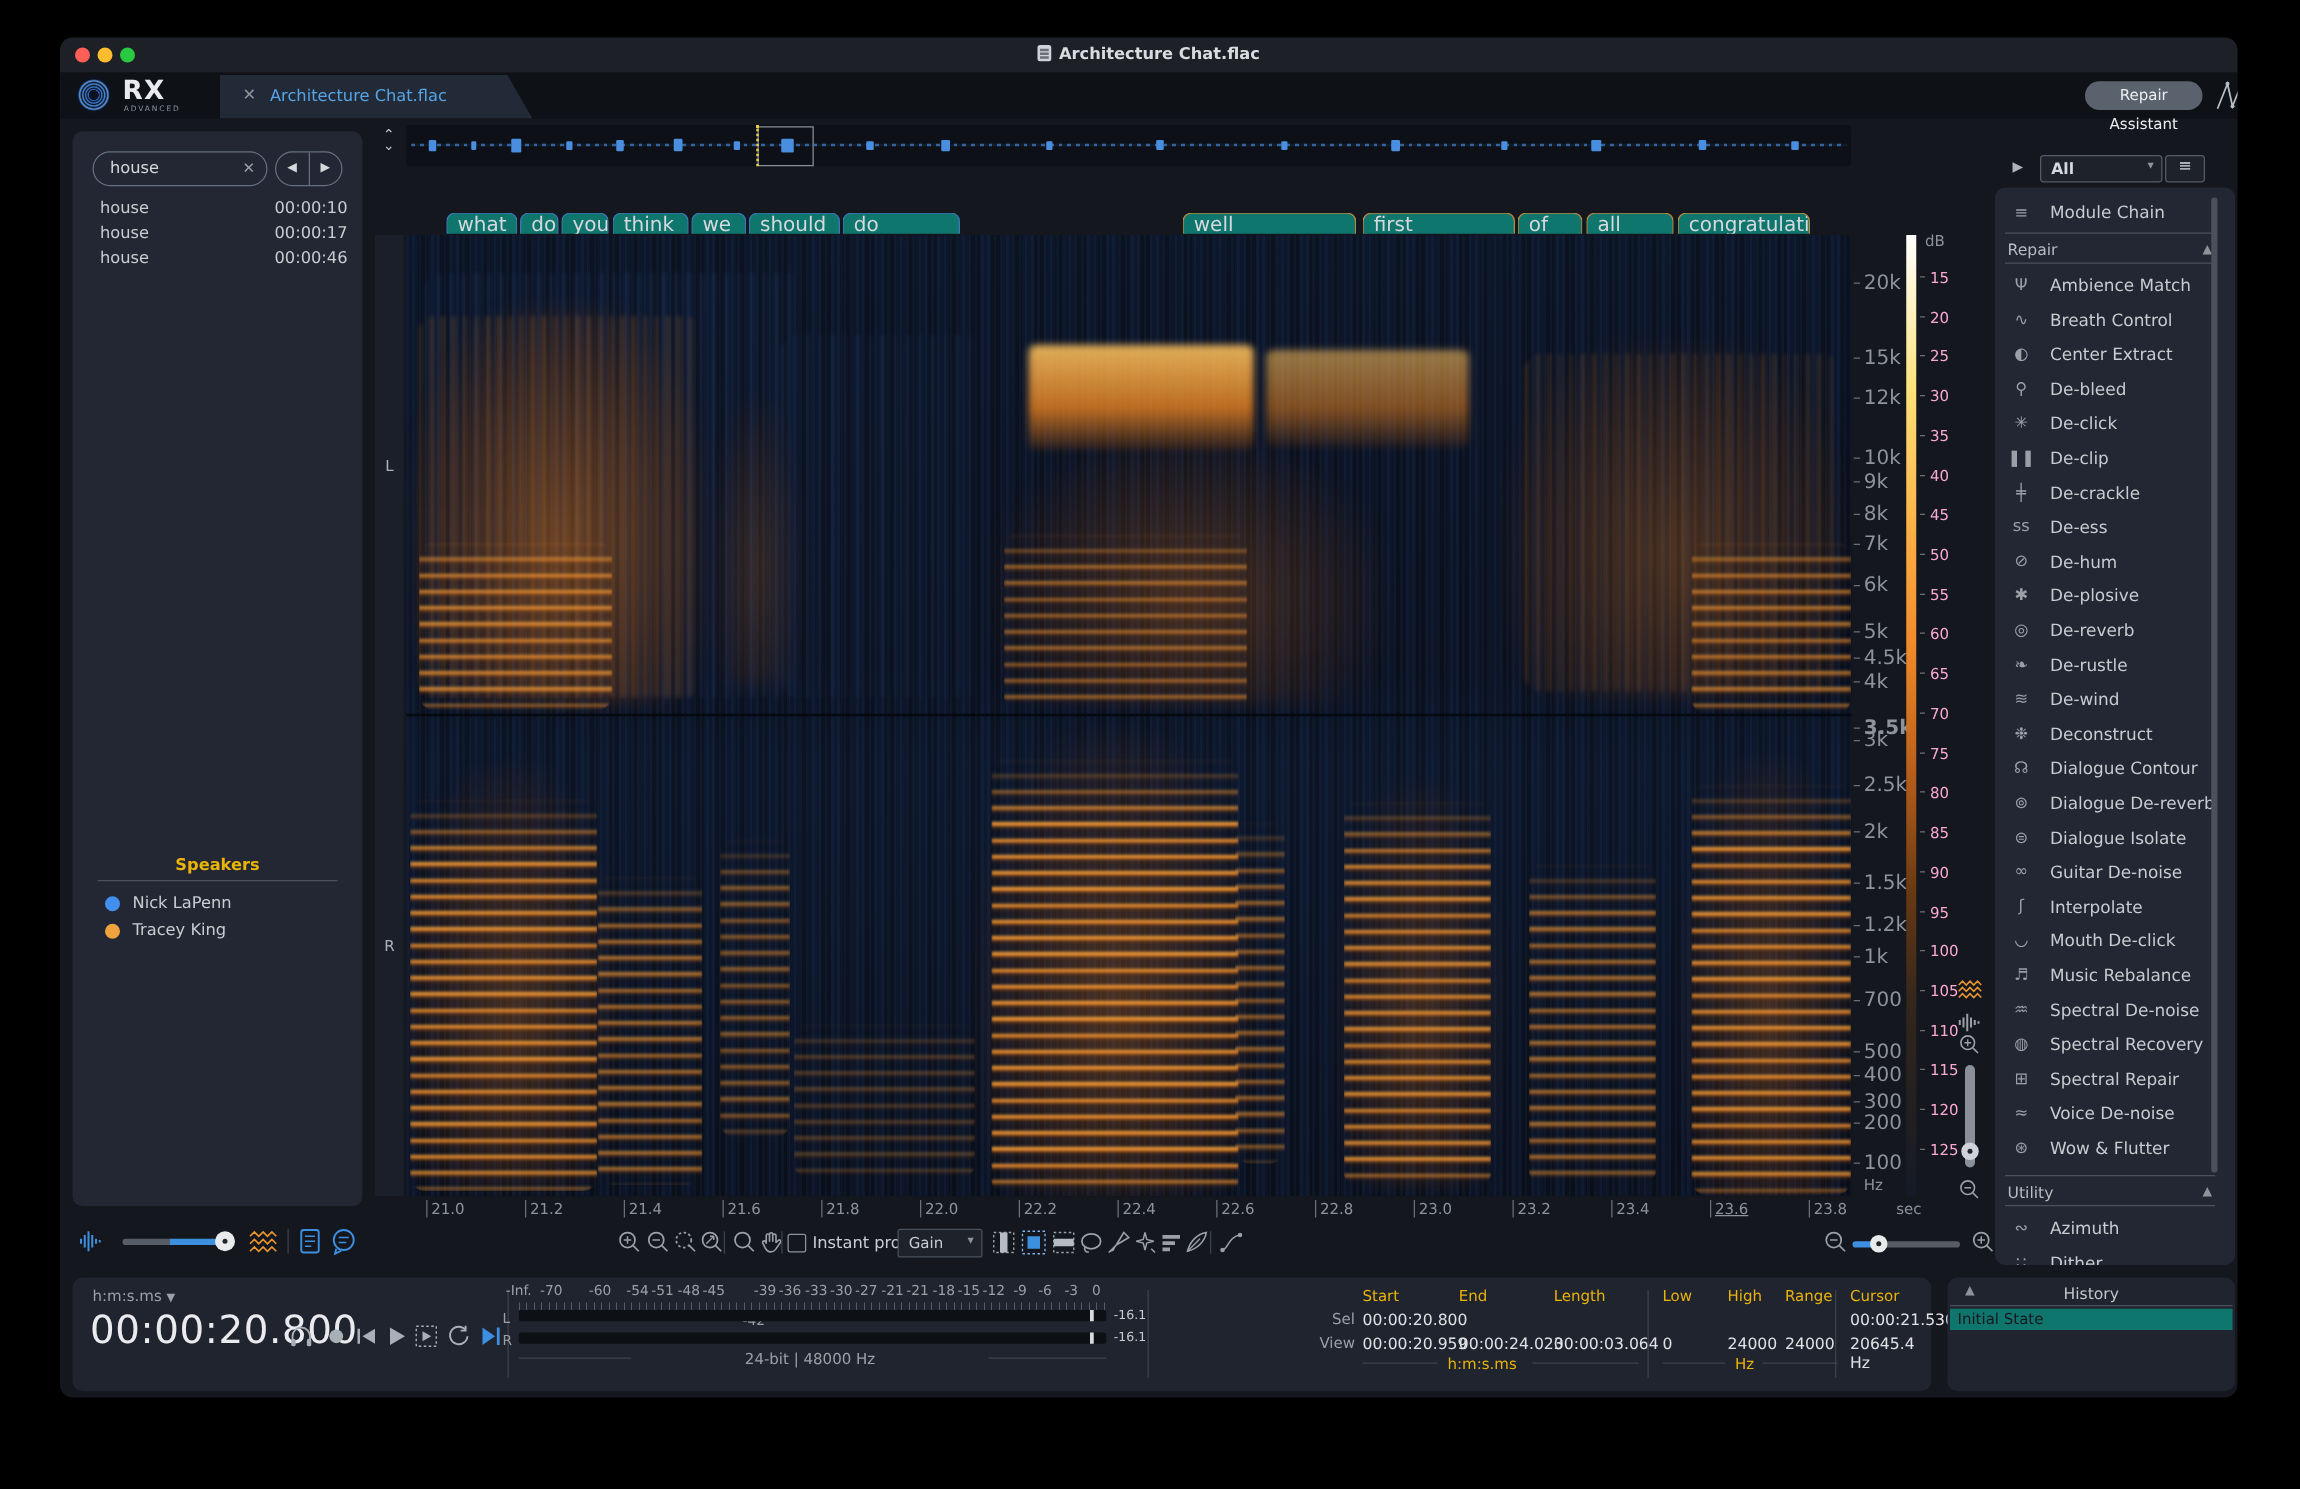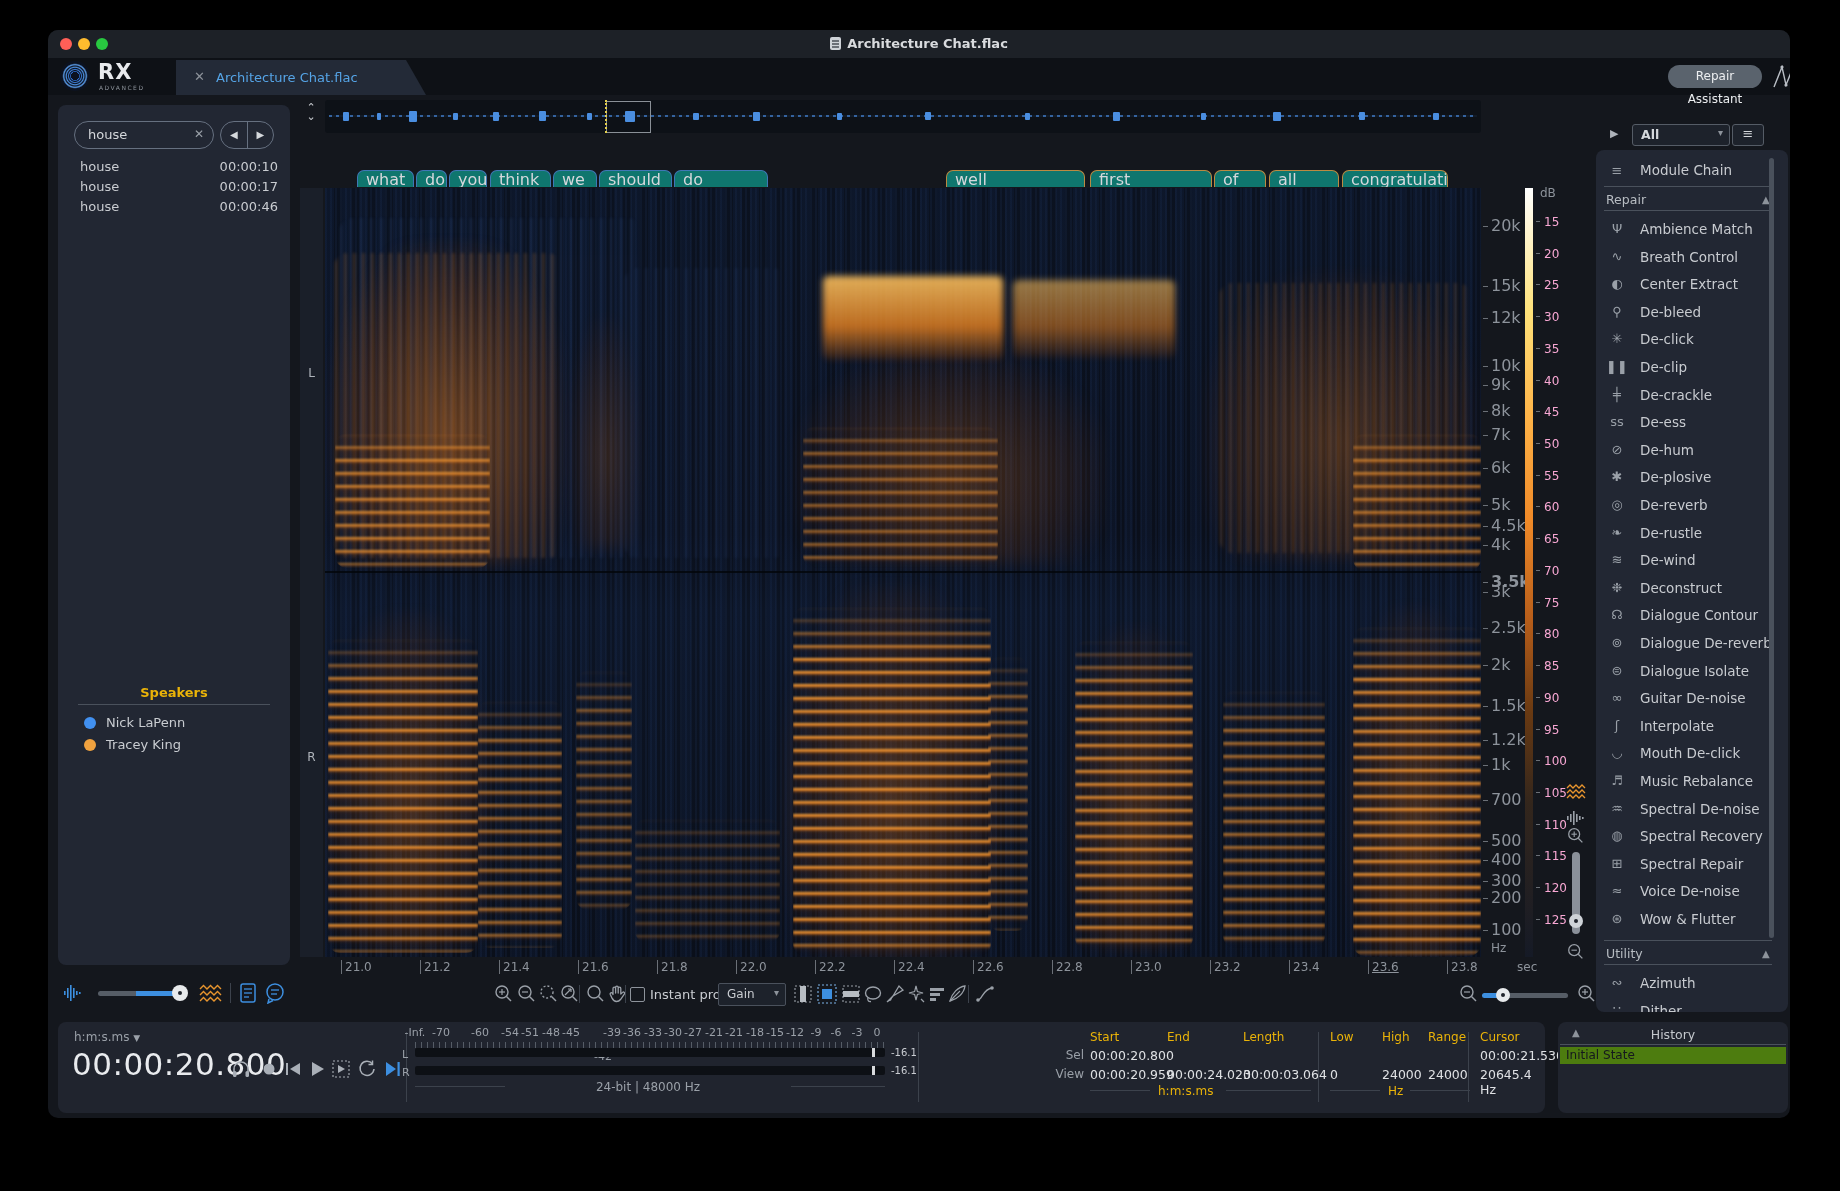--- a/index.html
+++ b/index.html
@@ -120,21 +120,21 @@
   .uline{position:absolute;height:1px;background:#3c424c;}
   
   .sv-h{position:absolute;top:8px;color:#eab308;font-size:12px;}
   .sv-c{position:absolute;color:#dfe1e4;font-size:12.5px;}
   .sv-rowlbl{position:absolute;color:#9aa0a8;font-size:12px;text-align:right;width:36px;}
   
   #history{position:absolute;left:1510px;top:992px;width:230px;height:91px;background:#20242e;border-radius:8px;}
   #history-title{position:absolute;left:0;top:5px;width:100%;text-align:center;color:#c3c7cc;font-size:12.5px;}
   #history-collapse{position:absolute;left:14px;top:5px;color:#8d939b;font-size:10px;}
   #history-div{position:absolute;left:2px;top:22px;width:226px;height:1px;background:#4a515c;}
-  #history-sel{position:absolute;left:2px;top:25px;width:220px;height:17px;background:#4d7c0f;color:#15181e;font-size:12px;line-height:17px;padding-left:6px;}
+  #history-sel{position:absolute;left:2px;top:25px;width:220px;height:17px;background:#0f766e;color:#15181e;font-size:12px;line-height:17px;padding-left:6px;}
   
   #mod-filter-play{position:absolute;left:1562px;top:97px;color:#aeb3ba;font-size:11px;}
   #mod-filter{position:absolute;left:1584px;top:94px;width:96px;height:20px;border:1px solid #555c66;border-radius:3px;background:#1d222b;}
   #mod-filter .val{position:absolute;left:8px;top:2px;color:#d5d8dc;font-size:12.5px;font-weight:bold;}
   #mod-filter .car{position:absolute;right:6px;top:2px;color:#8d939b;font-size:10px;}
   #mod-menu{position:absolute;left:1684px;top:94px;width:30px;height:20px;border:1px solid #555c66;border-radius:3px;background:#1d222b;color:#d5d8dc;text-align:center;line-height:18px;font-size:13px;}
   #mod-panel{position:absolute;left:1548px;top:120px;width:192px;height:862px;background:#222733;border-radius:8px;overflow:hidden;}
   #mod-chain-row{position:absolute;left:0;top:8px;width:100%;height:24px;}
   #mod-chain-row .mico{left:10px;}
   #mod-chain-row .mlbl{left:44px;top:4px;}

